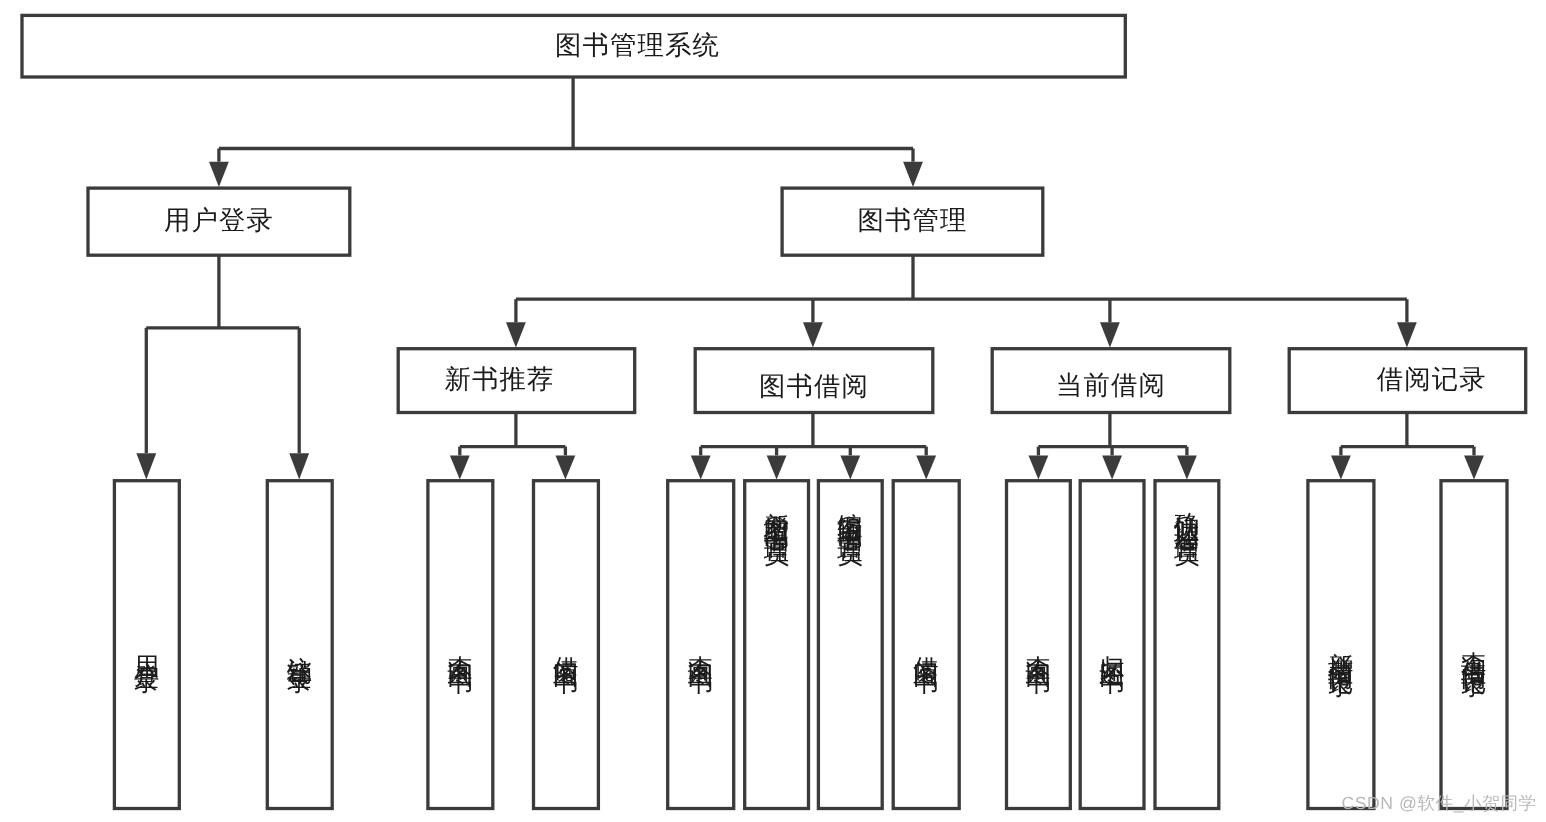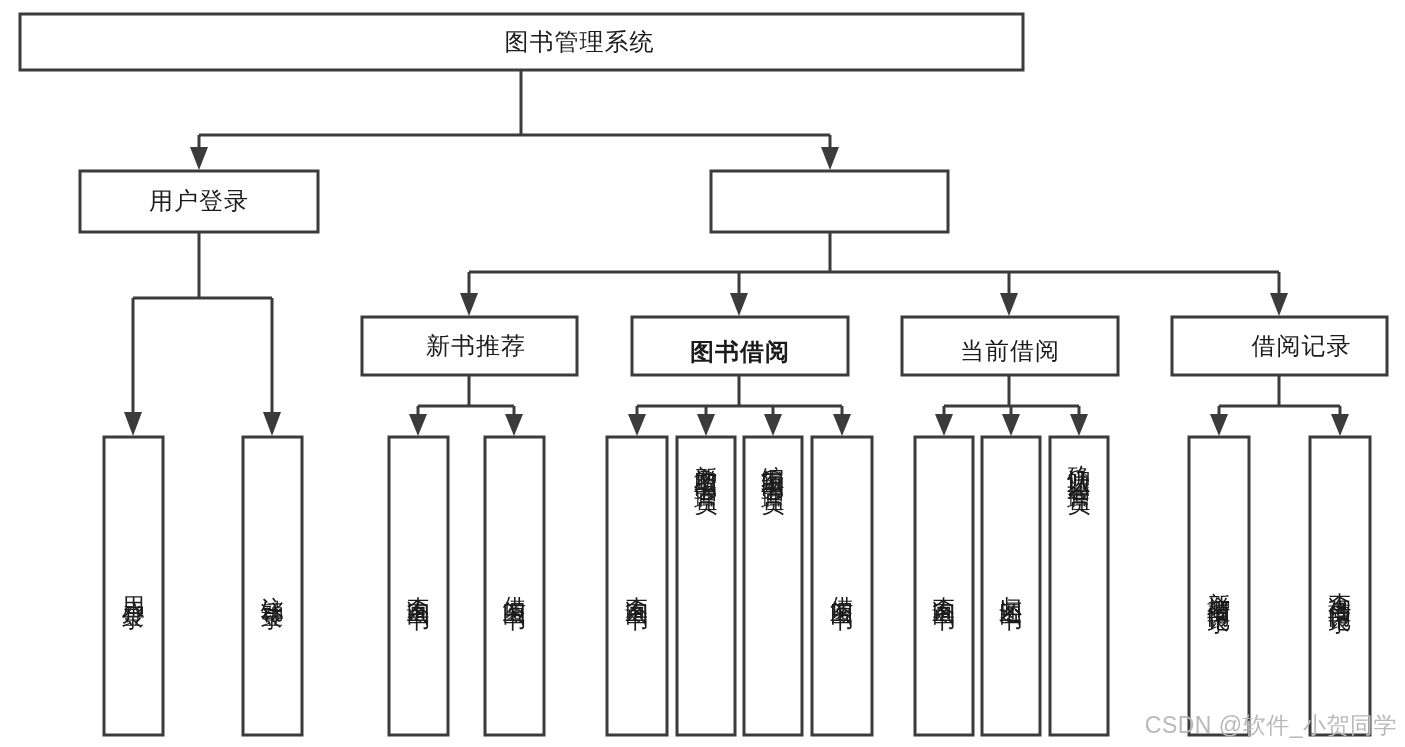--- a/index.html
+++ b/index.html
@@ -66,21 +66,21 @@
     padding-top: 10px;
   }
   .node-label.vertical.mid {
     justify-content: center;
     padding-top: 0;
   }
   .watermark {
     position: absolute;
     right: 8px;
     bottom: 6px;
-    font-size: 23px;
+    font-size: 16px;
     color: #b9b9b9;
     font-family: "Liberation Sans", "DejaVu Sans", sans-serif;
     letter-spacing: 0.5px;
     white-space: nowrap;
   }
 </style>
 </head>
 <body>
 
 <div id="diagram-root">
@@ -185,23 +185,24 @@
       <path class="connector" d="M 1219 406 L 1219 414"></path>
       <polygon class="arrow-head" points="1210,414 1228,414 1219,436"></polygon>
       <path class="connector" d="M 1340 406 L 1340 414"></path>
       <polygon class="arrow-head" points="1331,414 1349,414 1340,436"></polygon>
     </g>
   </svg>
 
   <div class="node-label horizontal" style="left:20px; top:14px; width:1119px; height:56px;">图书管理系统</div>
 
   <div class="node-label horizontal" style="left:80px; top:171px; width:238px; height:61px;">用户登录</div>
-
-  <div class="node-label horizontal" style="left:376px; top:317px; width:200px; height:58px;">新书推荐</div>
-  <div class="node-label horizontal" style="left:632px; top:317px; width:216px; height:70px;font-weight:bold;">图书借阅</div>
+  <div class="node-label horizontal" style="left:711px; top:171px; width:237px; height:61px;">图书管理</div>
+
+  <div class="node-label horizontal" style="left:354px; top:317px; width:200px; height:58px;">新书推荐</div>
+  <div class="node-label horizontal" style="left:632px; top:317px; width:216px; height:70px;">图书借阅</div>
   <div class="node-label horizontal" style="left:902px; top:322px; width:216px; height:58px;">当前借阅</div>
   <div class="node-label horizontal" style="left:1172px; top:317px; width:215px; height:58px;padding-left:44px;">借阅记录</div>
 
   <div class="node-label vertical mid" style="left:104px; top:437px; width:59px; height:298px;">用户登录</div>
   <div class="node-label vertical mid" style="left:243px; top:437px; width:59px; height:298px;">注销登录</div>
 
   <div class="node-label vertical mid" style="left:389px; top:437px; width:59px; height:298px;">查询图书</div>
   <div class="node-label vertical mid" style="left:485px; top:437px; width:59px; height:298px;">借阅图书</div>
 
   <div class="node-label vertical mid" style="left:607px; top:437px; width:60px; height:298px;">查询图书</div>

